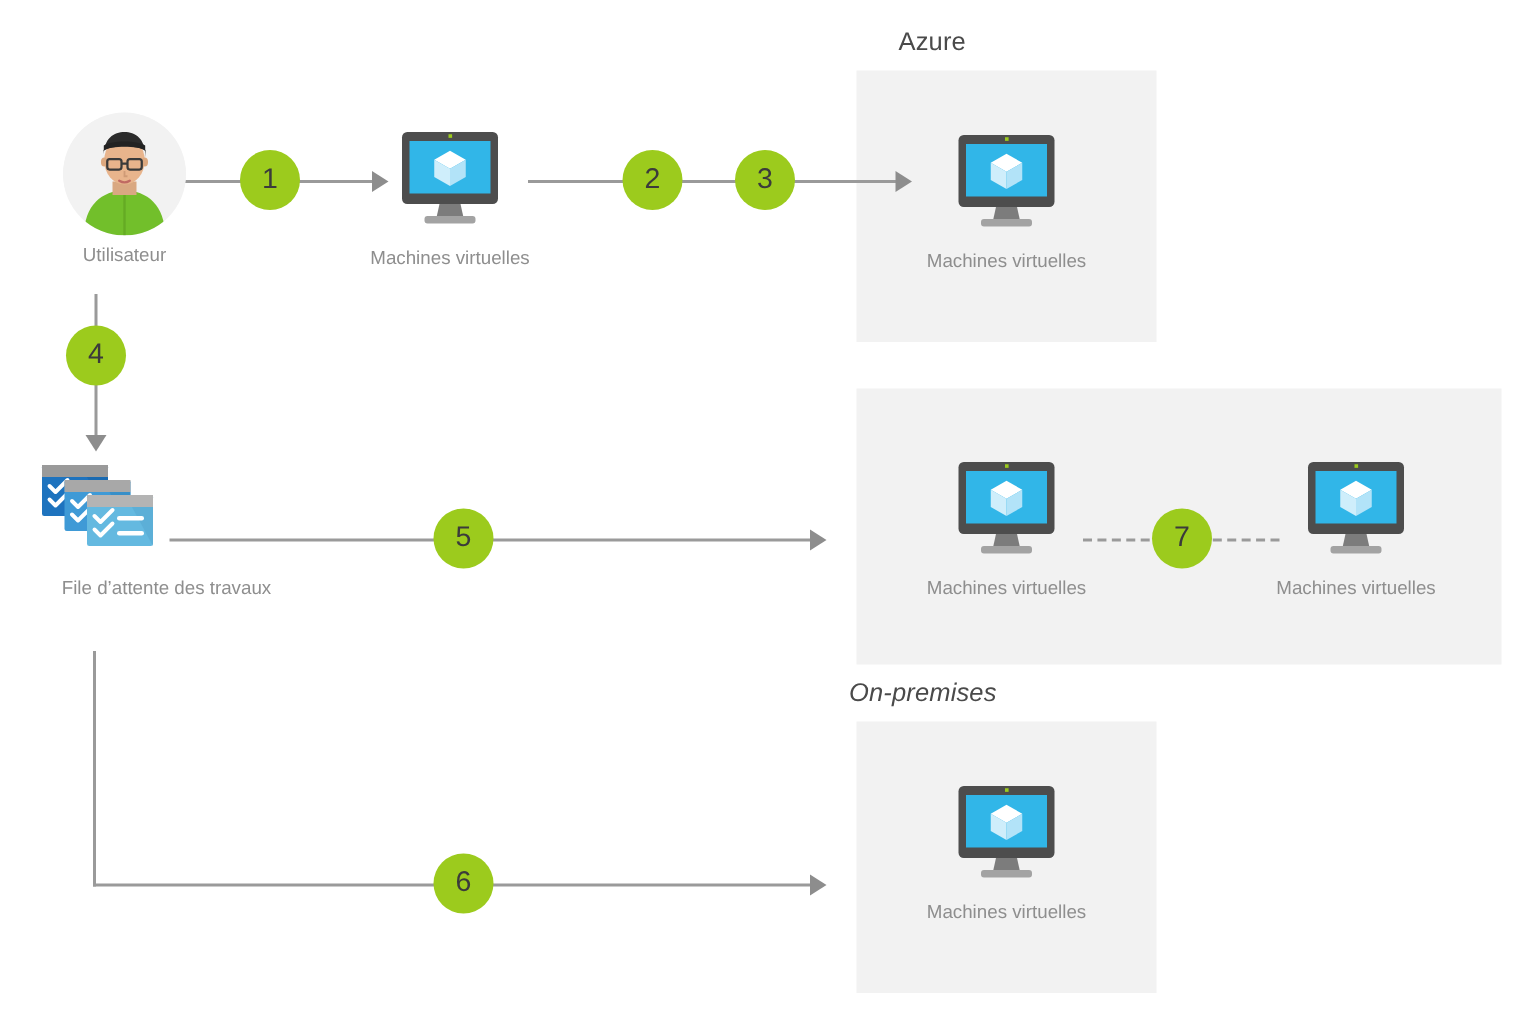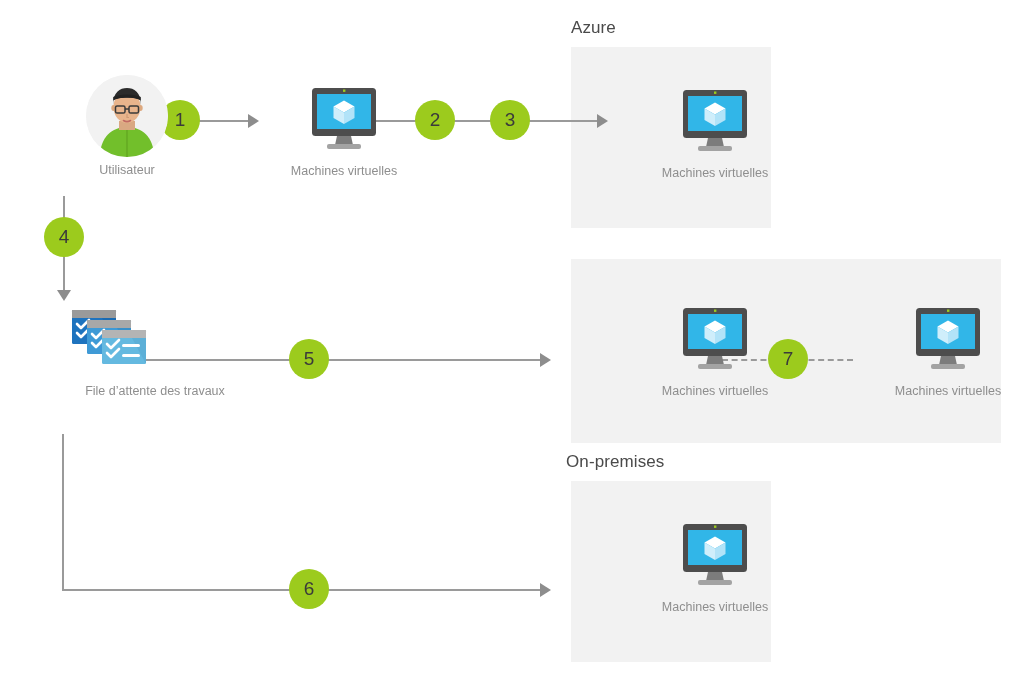--- a/index.html
+++ b/index.html
@@ -30,21 +30,20 @@
     font-size: 17px;
     font-weight: 400;
     letter-spacing: .1px;
     white-space: nowrap;
   }
 
   
   .node {
     position: absolute;
     text-align: center;
-    margin-left: 44px;
   }
   .node-caption {
     margin-top: 6px;
     color: #8e8e8e;
     font-size: 12.5px;
     white-space: nowrap;
     line-height: 15px;
   }
 
   
@@ -103,26 +102,26 @@
     background: #f2f2f2;
     overflow: hidden;
     margin: 0 auto;
   }
 </style>
 </head>
 <body>
 
 <div id="canvas">
 
-  <div class="zone-label" style="left:571px; top:18px;">Azure</div>
+  <div class="zone-label" style="left:599px; top:18px;">Azure</div>
   <div class="zone-box" style="left:571px; top:47px; width:200px; height:181px;"></div>
 
   <div class="zone-box" style="left:571px; top:259px; width:430px; height:184px;"></div>
 
-  <div class="zone-label" style="left:566px; top:452px;">On-premises</div>
+  <div class="zone-label" style="left:566px; top:452px;font-style:italic;">On-premises</div>
   <div class="zone-box" style="left:571px; top:481px; width:200px; height:181px;"></div>
 
   <div class="line-h" style="left:115px; top:120px; width:138px;"></div>
   <div class="arrow-right" style="left:248px; top:114px;"></div>
 
   <div class="line-h" style="left:352px; top:120px; width:250px;"></div>
   <div class="arrow-right" style="left:597px; top:114px;"></div>
 
   <div class="line-v" style="left:63px; top:196px; height:98px;"></div>
   <div class="arrow-down" style="left:57px; top:290px;"></div>

